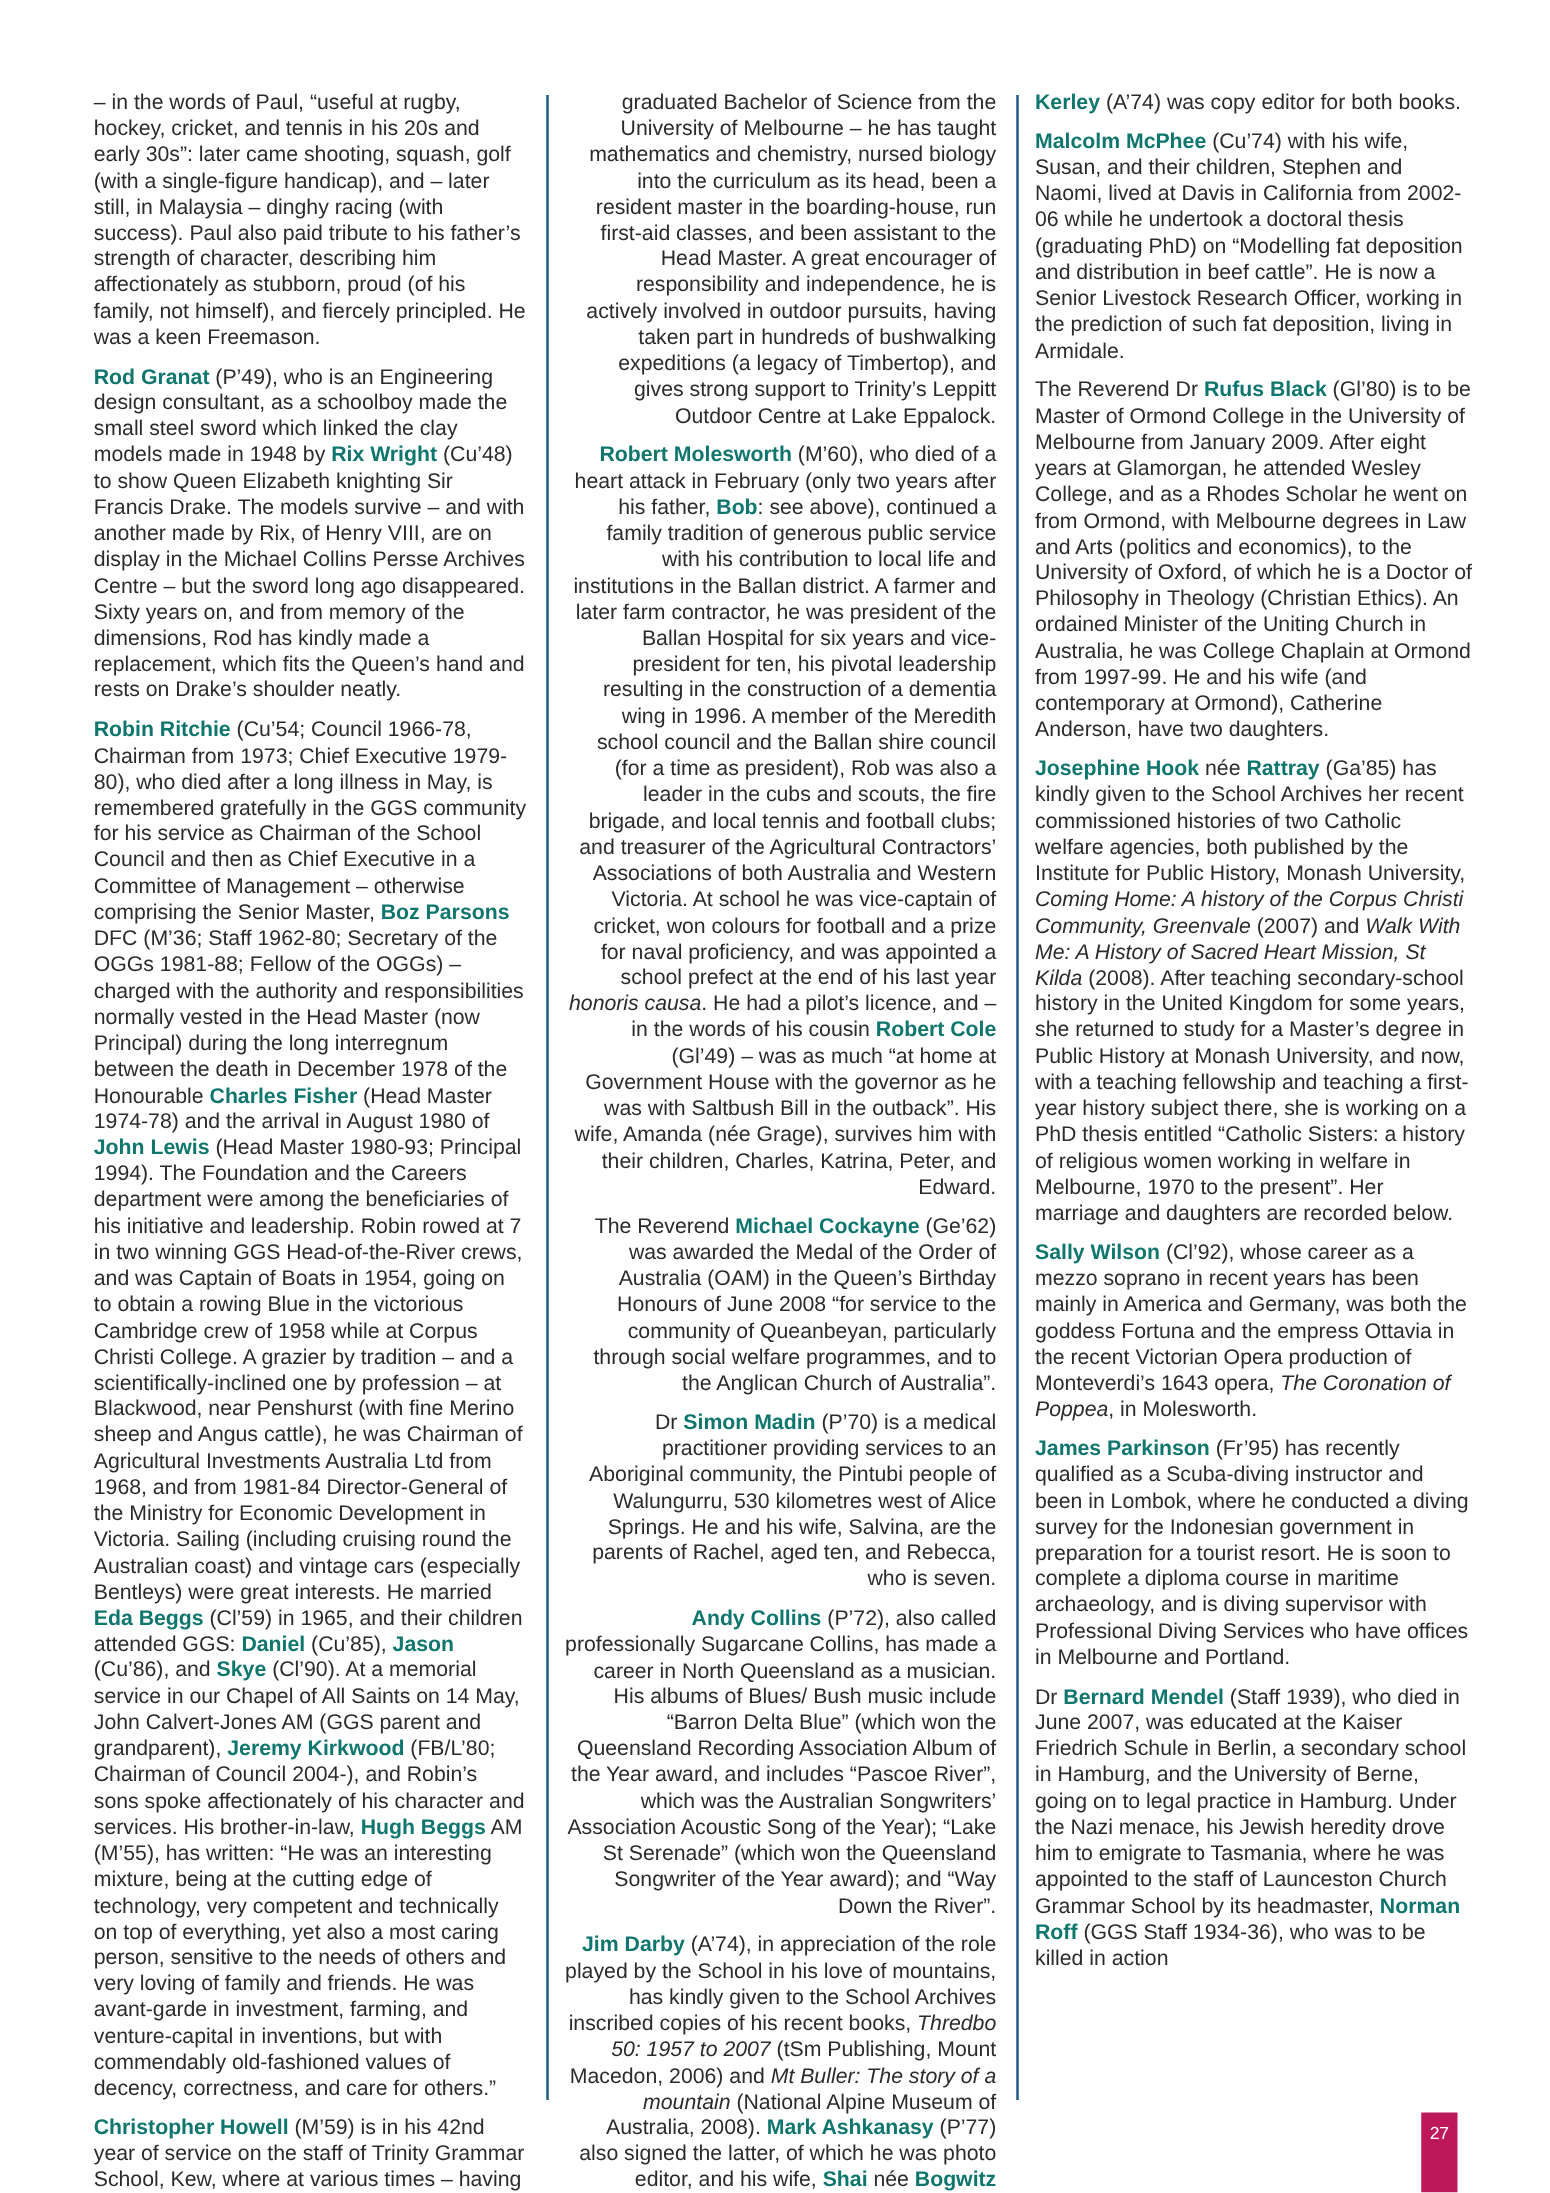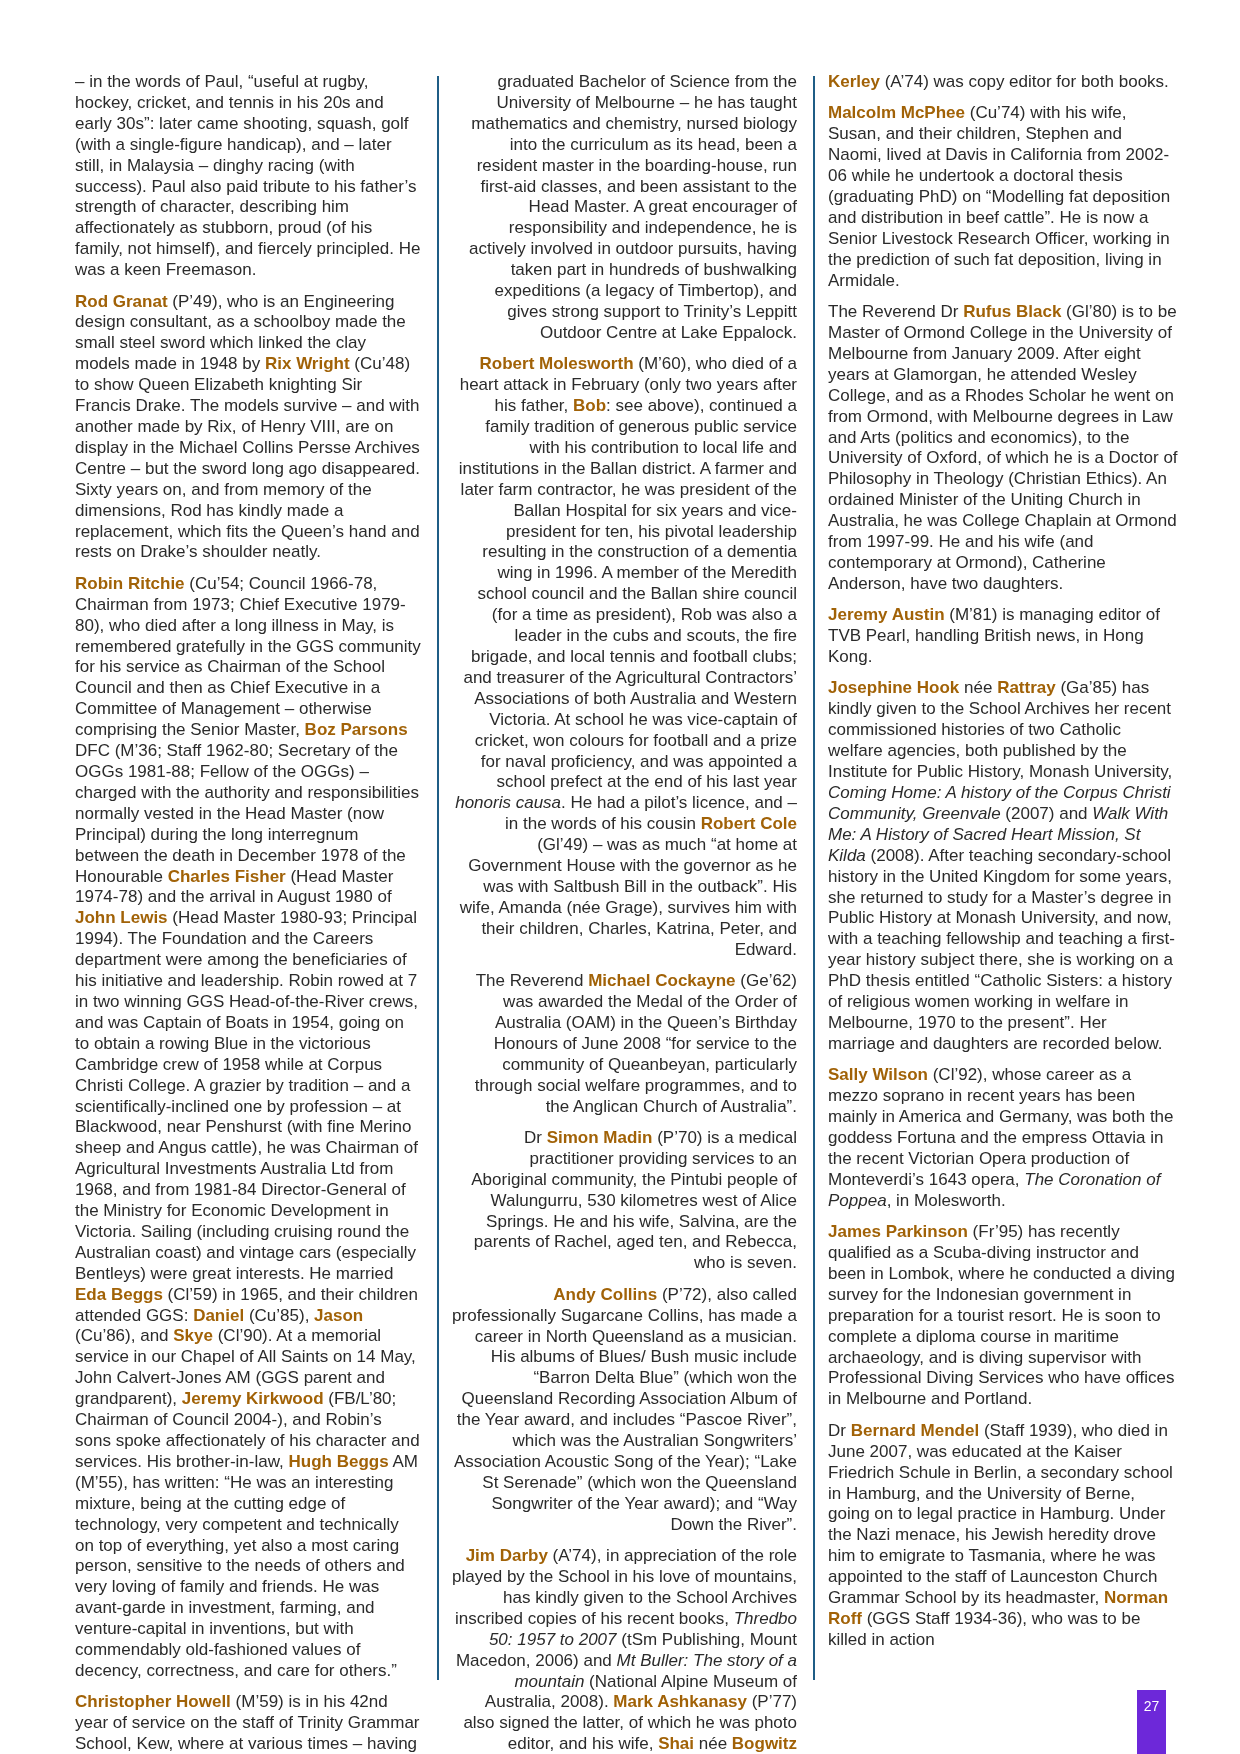--- a/index.html
+++ b/index.html
@@ -6,24 +6,24 @@
   body { width: 1240px; height: 1754px; position: relative; overflow: hidden;
          font-family: "Liberation Sans", "DejaVu Sans", sans-serif; color: #2b2b2b; }
   .col { position: absolute; top: 72px; width: 346px; font-size: 17px; line-height: 20.9px; }
   .col p { margin: 0 0 10.5px 0; }
   #col1 { left: 75px; }
   #col2 { left: 451px; text-align: right; }
   #col3 { left: 828px; width: 350px; }
   .divider { position: absolute; top: 76px; width: 2px; height: 1604px; background: #1f5d86; }
   #div1 { left: 437px; }
   #div2 { left: 813px; }
-  b { font-weight: bold; color: #a16207; }
+  b { font-weight: bold; color: #0f766e; }
   i { font-style: italic; }
   .page-num { position: absolute; left: 1137px; top: 1690px; width: 29px; height: 64px;
-              background: #6d28d9; color: #ffffff; font-size: 14px; text-align: center;
+              background: #be185d; color: #ffffff; font-size: 14px; text-align: center;
               padding-top: 8px; box-sizing: border-box; }
 </style>
 </head>
 <body>
 
 <div class="col" id="col1">
     <p><span>– in the words of Paul, “useful at rugby, hockey, cricket, and tennis in his 20s and early 30s”: later came shooting, squash, golf (with a single-figure handicap), and – later still, in Malaysia – dinghy racing (with success). Paul also paid tribute to his father’s strength of character, describing him affectionately as stubborn, proud (of his family, not himself), and fiercely principled. He was a keen Freemason.</span></p>
     <p><b>Rod Granat</b><span> (P’49), who is an Engineering design consultant, as a schoolboy made the small steel sword which linked the clay models made in 1948 by </span><b>Rix Wright</b><span> (Cu’48) to show Queen Elizabeth knighting Sir Francis Drake. The models survive – and with another made by Rix, of Henry VIII, are on display in the Michael Collins Persse Archives Centre – but the sword long ago disappeared. Sixty years on, and from memory of the dimensions, Rod has kindly made a replacement, which fits the Queen’s hand and rests on Drake’s shoulder neatly.</span></p>
     <p><b>Robin Ritchie</b><span> (Cu’54; Council 1966-78, Chairman from 1973; Chief Executive 1979-80), who died after a long illness in May, is remembered gratefully in the GGS community for his service as Chairman of the School Council and then as Chief Executive in a Committee of Management – otherwise comprising the Senior Master, </span><b>Boz Parsons</b><span> DFC (M’36; Staff 1962-80; Secretary of the OGGs 1981-88; Fellow of the OGGs) – charged with the authority and responsibilities normally vested in the Head Master (now Principal) during the long interregnum between the death in December 1978 of the Honourable </span><b>Charles Fisher</b><span> (Head Master 1974-78) and the arrival in August 1980 of </span><b>John Lewis</b><span> (Head Master 1980-93; Principal 1994). The Foundation and the Careers department were among the beneficiaries of his initiative and leadership. Robin rowed at 7 in two winning GGS Head-of-the-River crews, and was Captain of Boats in 1954, going on to obtain a rowing Blue in the victorious Cambridge crew of 1958 while at Corpus Christi College. A grazier by tradition – and a scientifically-inclined one by profession – at Blackwood, near Penshurst (with fine Merino sheep and Angus cattle), he was Chairman of Agricultural Investments Australia Ltd from 1968, and from 1981-84 Director-General of the Ministry for Economic Development in Victoria. Sailing (including cruising round the Australian coast) and vintage cars (especially Bentleys) were great interests. He married </span><b>Eda Beggs</b><span> (Cl’59) in 1965, and their children attended GGS: </span><b>Daniel</b><span> (Cu’85), </span><b>Jason</b><span> (Cu’86), and </span><b>Skye</b><span> (Cl’90). At a memorial service in our Chapel of All Saints on 14 May, John Calvert-Jones AM (GGS parent and grandparent), </span><b>Jeremy Kirkwood</b><span> (FB/L’80; Chairman of Council 2004-), and Robin’s sons spoke affectionately of his character and services. His brother-in-law, </span><b>Hugh Beggs</b><span> AM (M’55), has written: “He was an interesting mixture, being at the cutting edge of technology, very competent and technically on top of everything, yet also a most caring person, sensitive to the needs of others and very loving of family and friends. He was avant-garde in investment, farming, and venture-capital in inventions, but with commendably old-fashioned values of decency, correctness, and care for others.”</span></p>
     <p><b>Christopher Howell</b><span> (M’59) is in his 42nd year of service on the staff of Trinity Grammar School, Kew, where at various times – having</span></p>
@@ -35,20 +35,19 @@
     <p><span>The Reverend </span><b>Michael Cockayne</b><span> (Ge’62) was awarded the Medal of the Order of Australia (OAM) in the Queen’s Birthday Honours of June 2008 “for service to the community of Queanbeyan, particularly through social welfare programmes, and to the Anglican Church of Australia”.</span></p>
     <p><span>Dr </span><b>Simon Madin</b><span> (P’70) is a medical practitioner providing services to an Aboriginal community, the Pintubi people of Walungurru, 530 kilometres west of Alice Springs. He and his wife, Salvina, are the parents of Rachel, aged ten, and Rebecca, who is seven.</span></p>
     <p><b>Andy Collins</b><span> (P’72), also called professionally Sugarcane Collins, has made a career in North Queensland as a musician. His albums of Blues/ Bush music include “Barron Delta Blue” (which won the Queensland Recording Association Album of the Year award, and includes “Pascoe River”, which was the Australian Songwriters’ Association Acoustic Song of the Year); “Lake St Serenade” (which won the Queensland Songwriter of the Year award); and “Way Down the River”.</span></p>
     <p><b>Jim Darby</b><span> (A’74), in appreciation of the role played by the School in his love of mountains, has kindly given to the School Archives inscribed copies of his recent books, </span><i>Thredbo 50: 1957 to 2007</i><span> (tSm Publishing, Mount Macedon, 2006) and </span><i>Mt Buller: The story of a mountain</i><span> (National Alpine Museum of Australia, 2008). </span><b>Mark Ashkanasy</b><span> (P’77) also signed the latter, of which he was photo editor, and his wife, </span><b>Shai</b><span> née </span><b>Bogwitz</b><span> (Ga’85), appears in it as she does in many Mt Buller promotional images. </span><b>Mary</b></p>
   </div>
 <div class="divider" id="div2"></div>
 <div class="col" id="col3">
     <p><b>Kerley</b><span> (A’74) was copy editor for both books.</span></p>
     <p><b>Malcolm McPhee</b><span> (Cu’74) with his wife, Susan, and their children, Stephen and Naomi, lived at Davis in California from 2002-06 while he undertook a doctoral thesis (graduating PhD) on “Modelling fat deposition and distribution in beef cattle”. He is now a Senior Livestock Research Officer, working in the prediction of such fat deposition, living in Armidale.</span></p>
     <p><span>The Reverend Dr </span><b>Rufus Black</b><span> (Gl’80) is to be Master of Ormond College in the University of Melbourne from January 2009. After eight years at Glamorgan, he attended Wesley College, and as a Rhodes Scholar he went on from Ormond, with Melbourne degrees in Law and Arts (politics and economics), to the University of Oxford, of which he is a Doctor of Philosophy in Theology (Christian Ethics).  An ordained Minister of the Uniting Church in Australia, he was College Chaplain at Ormond from 1997-99. He and his wife (and contemporary at Ormond), Catherine Anderson, have two daughters.</span></p>
-    <p><b>Jeremy Austin</b><span> (M’81) is managing editor of TVB Pearl, handling British news, in Hong Kong.</span></p>
     <p><b>Josephine Hook</b><span> née </span><b>Rattray</b><span> (Ga’85) has kindly given to the School Archives her recent commissioned histories of two Catholic welfare agencies, both published by the Institute for Public History, Monash University, </span><i>Coming Home: A history of the Corpus Christi Community, Greenvale</i><span> (2007) and </span><i>Walk With Me: A History of Sacred Heart Mission, St Kilda</i><span> (2008). After teaching secondary-school history in the United Kingdom for some years, she returned to study for a Master’s degree in Public History at Monash University, and now, with a teaching fellowship and teaching a first-year history subject there, she is working on a PhD thesis entitled “Catholic Sisters: a history of religious women working in welfare in Melbourne, 1970 to the present”. Her marriage and daughters are recorded below.</span></p>
     <p><b>Sally Wilson</b><span> (Cl’92), whose career as a mezzo soprano in recent years has been mainly in America and Germany, was both the goddess Fortuna and the empress Ottavia in the recent Victorian Opera production of Monteverdi’s 1643 opera, </span><i>The Coronation of Poppea</i><span>, in Molesworth.</span></p>
     <p><b>James Parkinson</b><span> (Fr’95) has recently qualified as a Scuba-diving instructor and been in Lombok, where he conducted a diving survey for the Indonesian government in preparation for a tourist resort. He is soon to complete a diploma course in maritime archaeology, and is diving supervisor with Professional Diving Services who have offices in Melbourne and Portland.</span></p>
     <p><span>Dr </span><b>Bernard Mendel</b><span> (Staff 1939), who died in June 2007, was educated at the Kaiser Friedrich Schule in Berlin, a secondary school in Hamburg, and the University of Berne, going on to legal practice in Hamburg. Under the Nazi menace, his Jewish heredity drove him to emigrate to Tasmania, where he was appointed to the staff of Launceston Church Grammar School by its headmaster, </span><b>Norman Roff</b><span> (GGS Staff 1934-36), who was to be killed in action</span></p>
   </div>
 
 <div class="page-num">27</div>
 
 </body></html>

